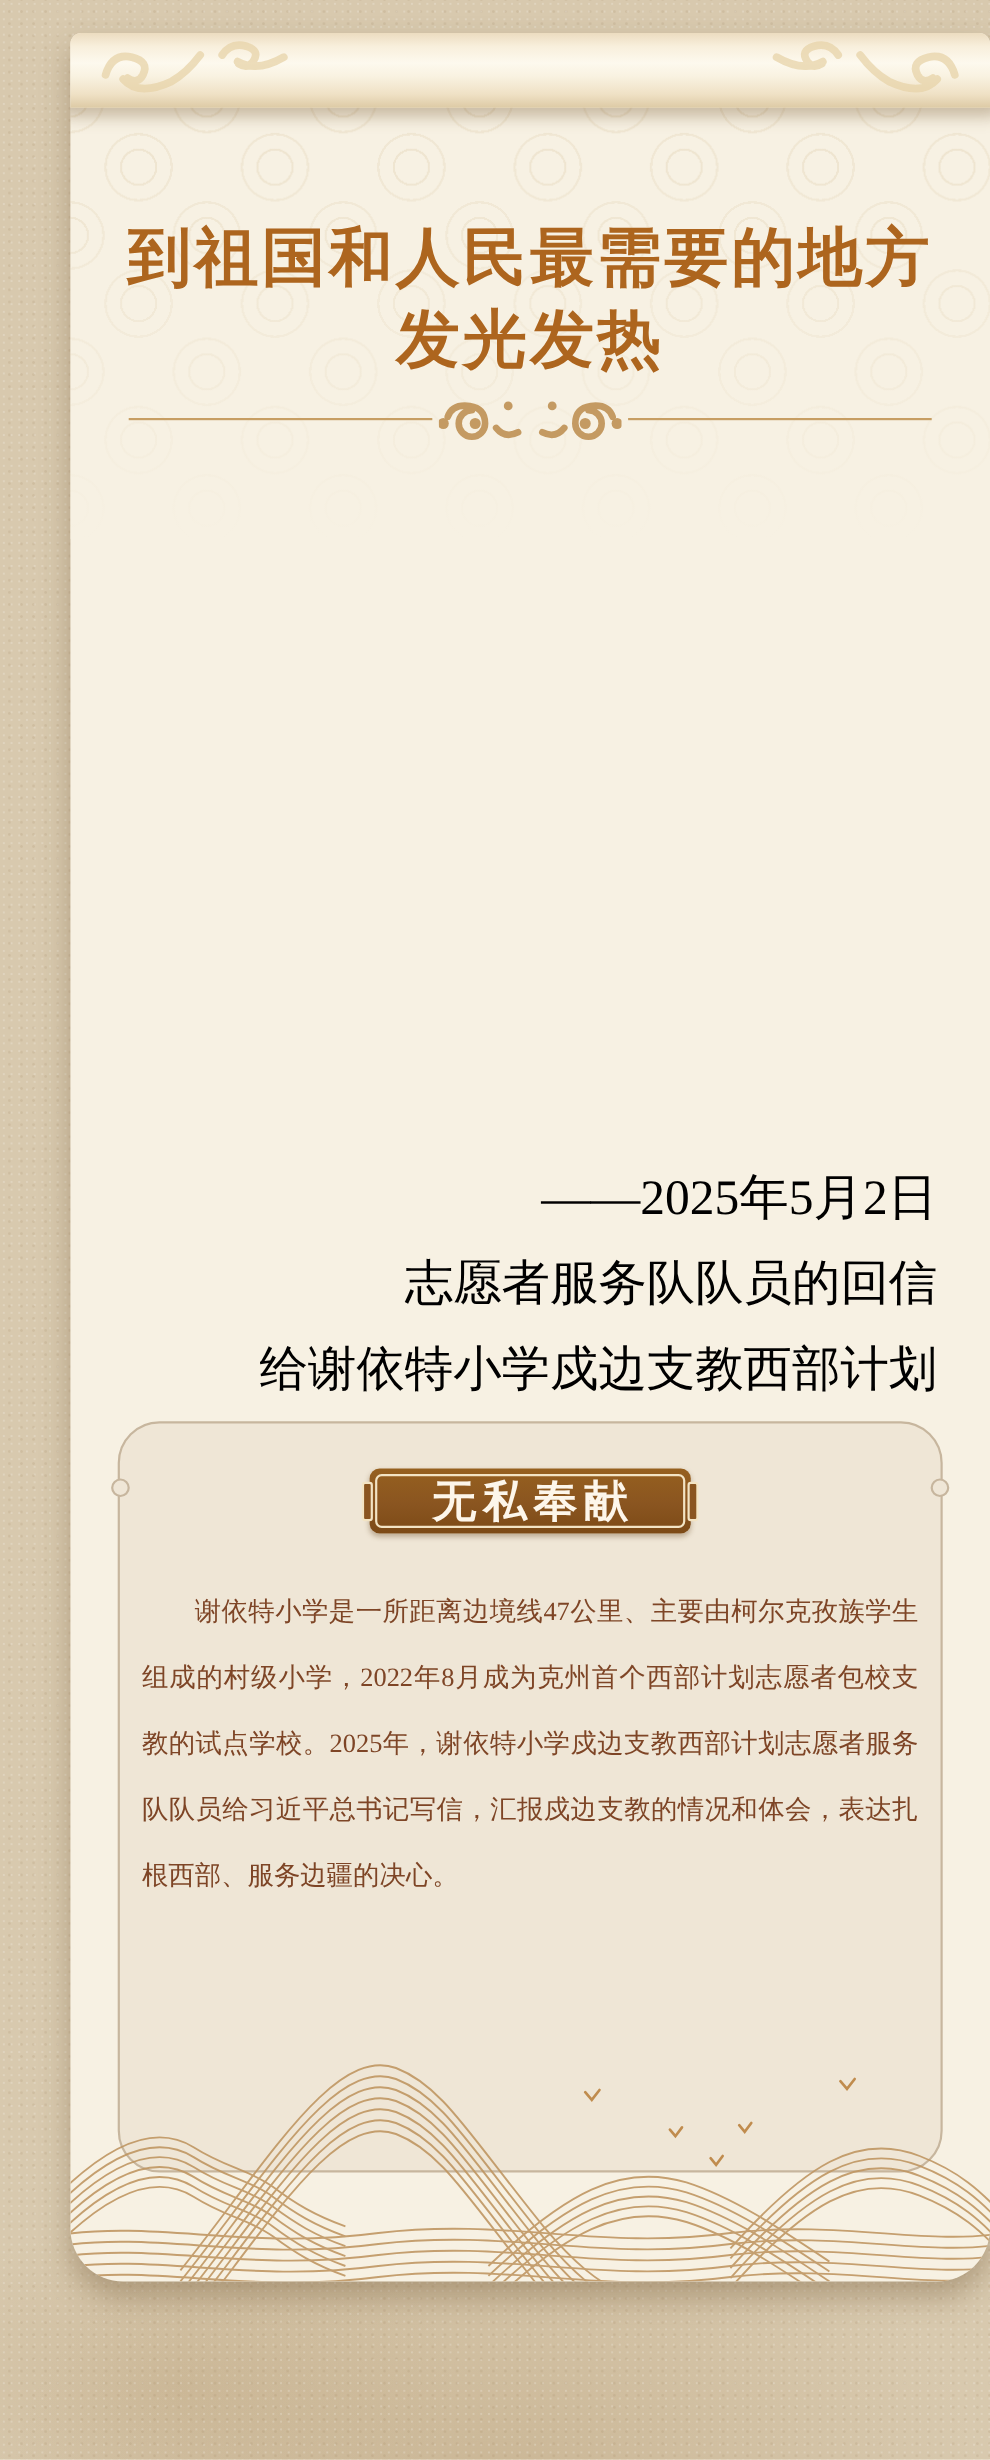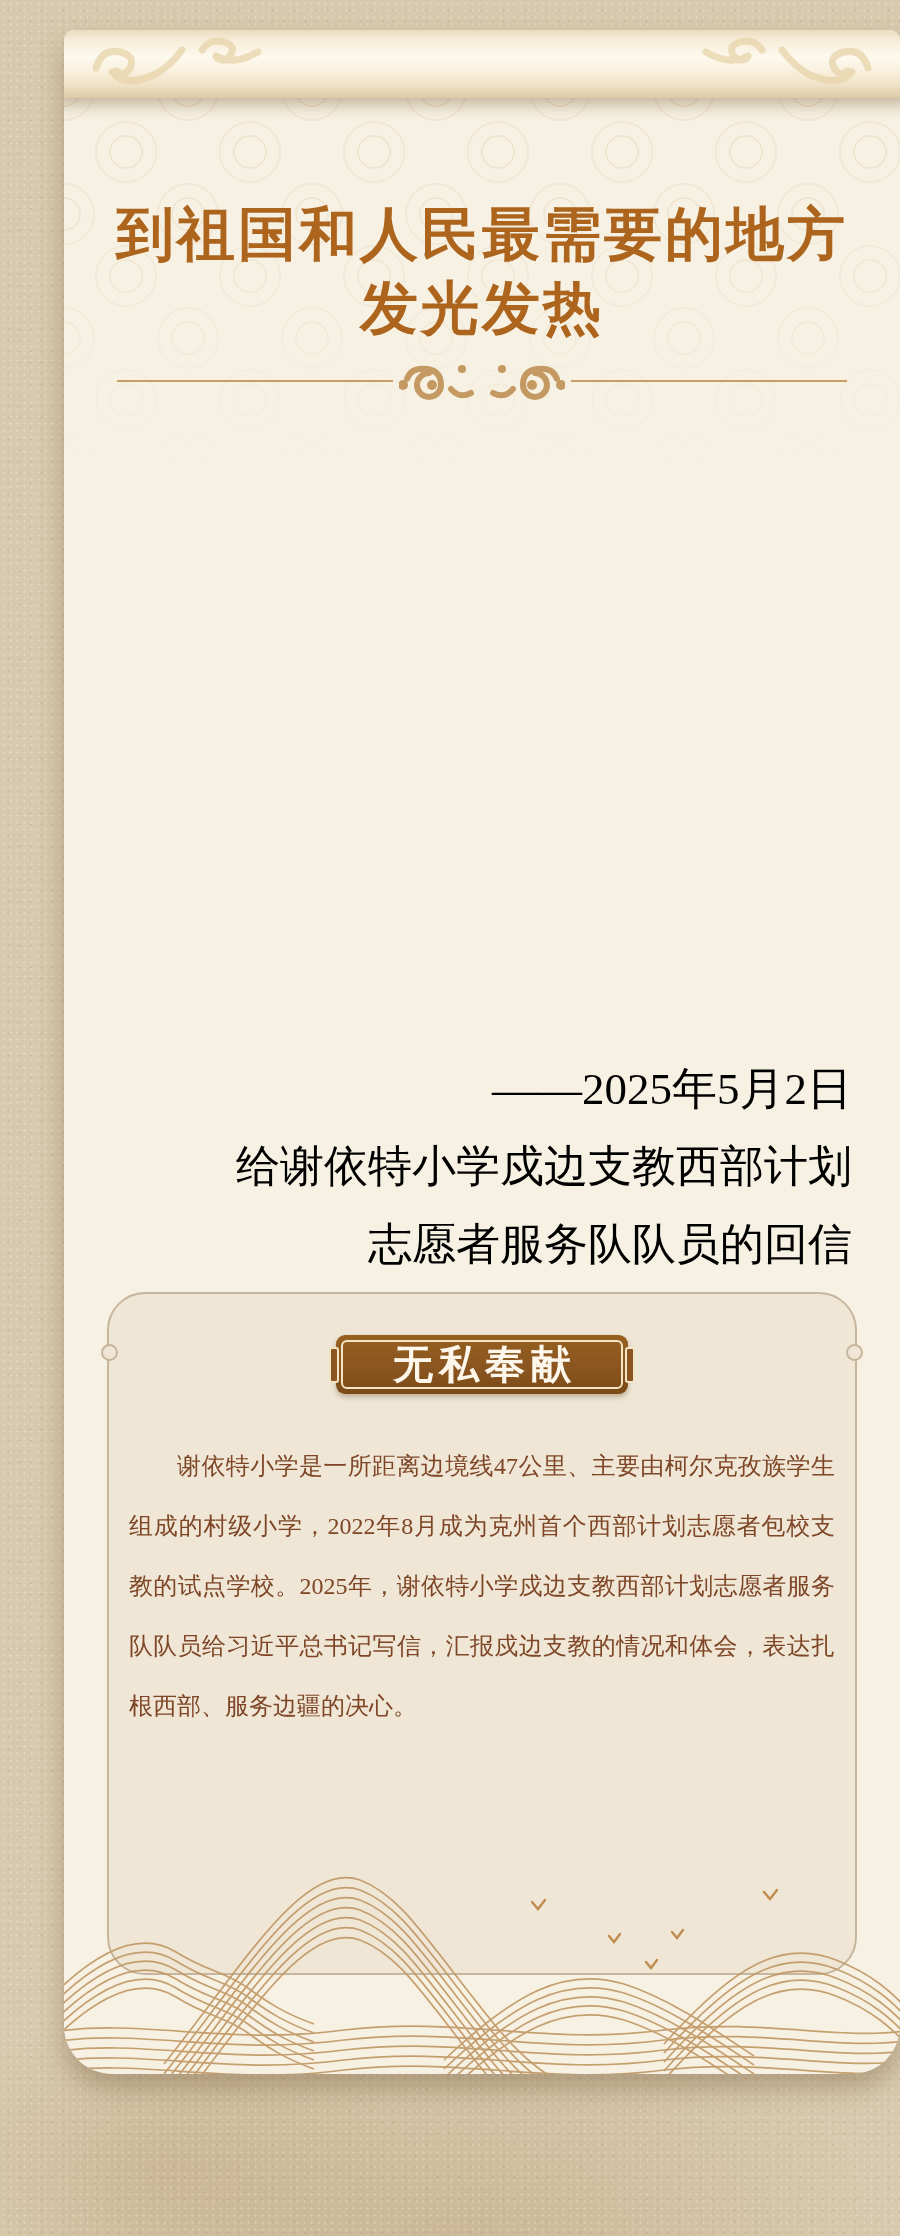--- a/index.html
+++ b/index.html
@@ -156,22 +156,22 @@
         <circle cx="63" cy="10" r="4"></circle>
         <circle cx="103" cy="10" r="4"></circle>
       </g>
     </svg>
     <div class="line"></div>
   </div>
 
 
   <div class="attribution">
     <div class="date">——2025年5月2日</div>
+    <div>志愿者服务队队员的回信</div>
     <div>给谢依特小学戍边支教西部计划</div>
-    <div>志愿者服务队队员的回信</div>
   </div>
 
   <div class="related-box">
     <div class="corner-bump bl"></div>
     <div class="corner-bump br"></div>
     <div class="plaque">
       <div class="tab l"></div>
       <div class="tab r"></div>
       <div class="plaque-label">无私奉献</div>
     </div>

